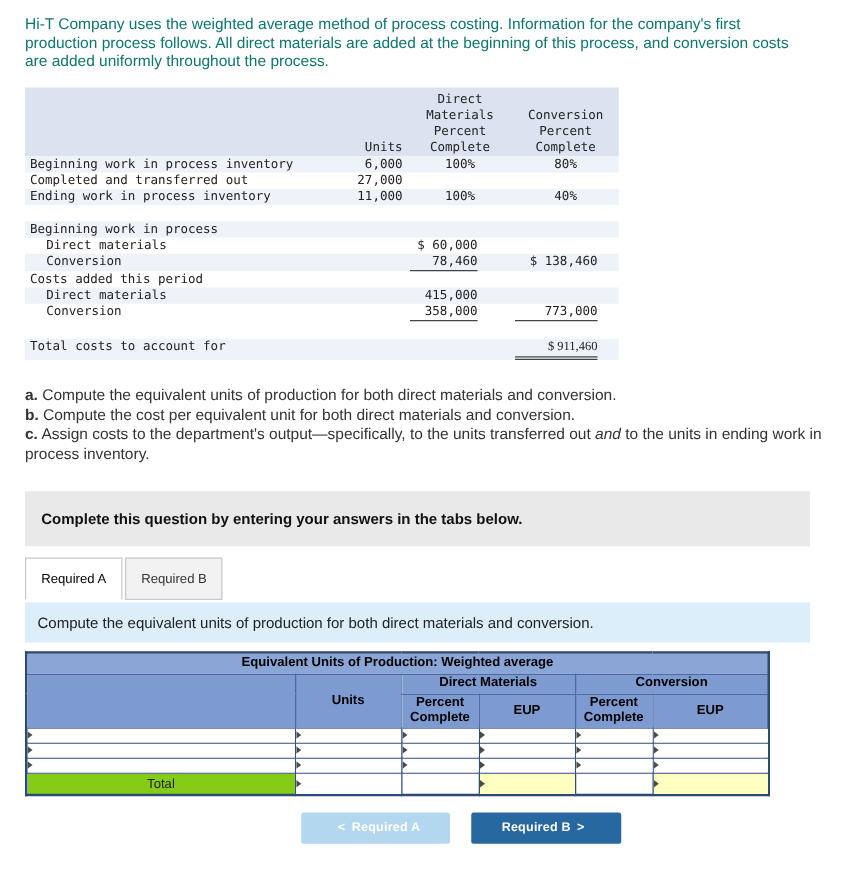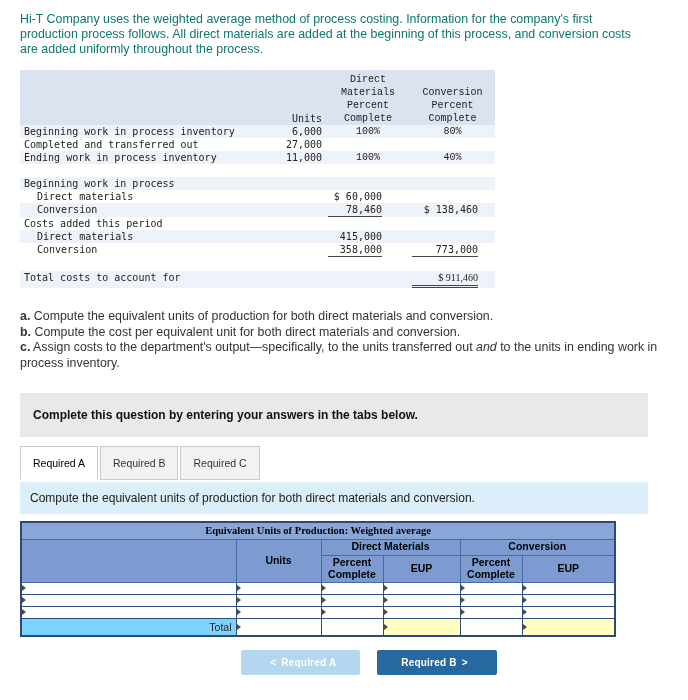--- a/index.html
+++ b/index.html
@@ -10,21 +10,21 @@
   
   .intro { font-size: 12.4px; line-height: 15px; width: 630px; color: #0f766e; }
 
   
   .data-table { margin-top: 13px; width: 475px; font-family: "DejaVu Sans Mono", monospace; font-size: 10px; line-height: 13px; color: #222; }
   .dt-header { background: var(--data-table-header-bg, #dbe3f0); padding-top: 3px; }
   .hdr-row, .u-row { display: grid; grid-template-columns: 238px 68px 84px 85px; }
   .cost-row { display: grid; grid-template-columns: 238px 124px 96px 17px; }
   .c-label { padding-left: 4px; white-space: nowrap; }
   .c-units { text-align: right; padding-right: 4px; }
-  .c-dm, .c-conv { text-align: center; font-family: Liberation Mono, monospace; }
+  .c-dm, .c-conv { text-align: center; }
   .cost-row .c1, .cost-row .c2 { text-align: right; }
   .dt-body > .row:nth-child(odd) { background: var(--data-table-stripe, #eef2f9); }
   .blank-row { height: 13px; }
   .indent { padding-left: 17px; }
   .amt { display: inline-block; text-align: right; }
   .c1 .amt { min-width: 54px; }
   .c2 .amt { min-width: 66px; }
   .amt.ul { border-bottom: 1px solid #444; }
   .amt.dul { border-bottom: 3px double #444; padding-bottom: 1px; font-family: Liberation Serif, serif; }
   .row.total-gap { margin-top: 14px; }
@@ -41,29 +41,29 @@
   .tab { font-size: 10.5px; padding: 10px 12px; background: #f2f2f2; border: 1px solid #c9c9c9; margin-right: 2px; cursor: pointer; color: #333; }
   .tab.active { background: #fff; border-bottom-color: #fff; color: #000; }
 
   
   .tab-instruction { margin-top: 2px; width: 628px; background: var(--panel-blue, #dceef9); padding: 9px 10px; font-size: 12px; color: #222; }
 
   
   .ans-table { border-collapse: collapse; margin-top: 7px; border: 2px solid #2c4a77; table-layout: fixed; }
   .ans-table td { font-size: 10.5px; overflow: hidden; }
   td.hcell { background: var(--table-header-blue, #7d9bd1); border: 1px solid #4a69a5; font-weight: bold; text-align: center; color: #000; vertical-align: middle; padding: 1px 2px; line-height: 11.5px; }
-  td.title-cell { background: var(--table-title-blue, #8aa6d6); height: 17px; font-family: Liberation Serif, serif; }
+  td.title-cell { background: var(--table-title-blue, #8aa6d6); height: 17px; }
   .tr-h1 td { height: 16px; }
   .tr-h2 td { height: 27px; }
   .tr-data td { height: 12px; }
   .tr-total td { height: 18px; }
   td.acell { background: #fff; border: 1px solid #2f4e7d; position: relative; cursor: text; }
   td.acell.yellow { background: var(--highlight-yellow, #ffffc2); }
   td.spacer { border: none; background: #fff; }
-  td.total-label { background: #7dd3fc; border: 1px solid #2f4e7d; padding: 2px 4px; text-align: right; font-size: 10.5px; color: #222; margin-left: 48px; }
+  td.total-label { background: #84cc16; border: 1px solid #2f4e7d; padding: 2px 4px; text-align: center; font-size: 10.5px; color: #222; margin-left: 48px; }
   .cellmark { position: absolute; left: 0; top: 50%; margin-top: -3px; width: 0; height: 0; border-left: 4px solid #2b2b2b; border-top: 3px solid transparent; border-bottom: 3px solid transparent; opacity: .85; }
 
   
   .nav-buttons { display: flex; justify-content: center; gap: 17px; margin-top: 13px; transform: translateX(25px); }
   .nav-btn { border: none; font-family: "Liberation Sans", sans-serif; font-weight: bold; font-size: 10px; color: #fff; padding: 7px 24px; border-radius: 2px; cursor: pointer; letter-spacing: .2px; }
   .nav-btn.prev { background: var(--prev-button-blue, #b3d7ef); }
   .nav-btn.next { background: var(--next-button-blue, #26689f); text-align: center; }
   .nav-btn .chev { padding: 0 5px; }
 </style>
 </head>
@@ -172,21 +172,20 @@
     <div class="req"><span class="pfx">a.</span><span> Compute the equivalent units of production for both direct materials and conversion.</span></div>
     <div class="req"><span class="pfx">b.</span><span> Compute the cost per equivalent unit for both direct materials and conversion.</span></div>
     <div class="req"><span class="pfx">c.</span><span> Assign costs to the department's output—specifically, to the units transferred out </span><i>and</i><span> to the units in ending work in process inventory.</span></div>
   </div>
 
   <div class="banner">Complete this question by entering your answers in the tabs below.</div>
 
   <div class="tabs">
     <div class="tab active">Required A</div>
     <div class="tab">Required B</div>
-    <div class="tab">Required C</div>
   </div>
 
   <div class="tab-instruction">Compute the equivalent units of production for both direct materials and conversion.</div>
 
   <table class="ans-table">
     <colgroup>
       <col style="width:215px">
         <col style="width:85px">
         <col style="width:62px">
       <col style="width:77px">

